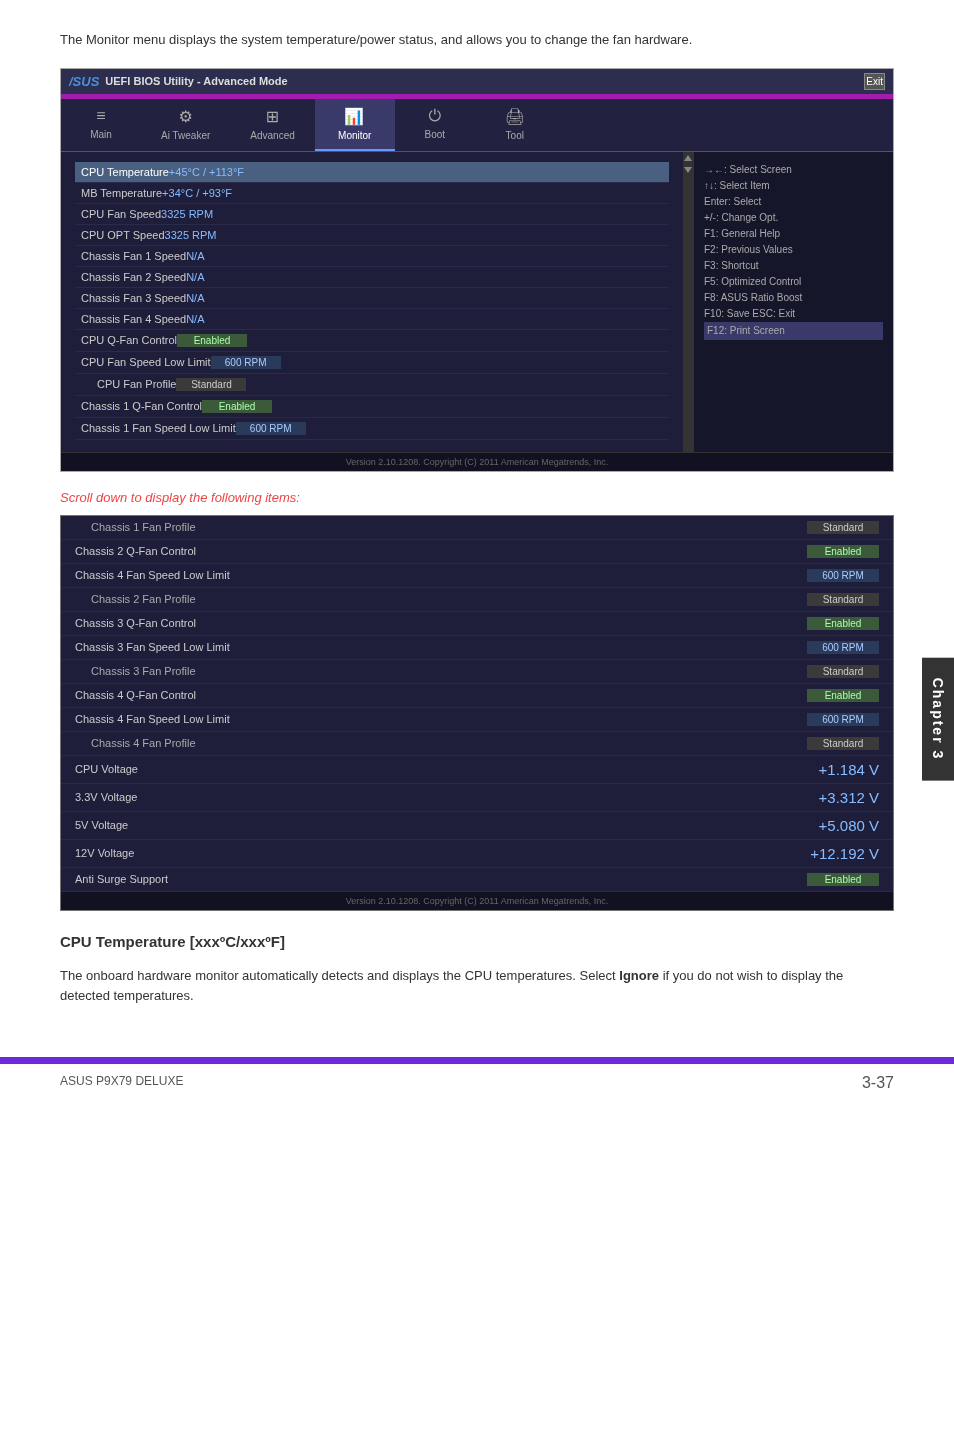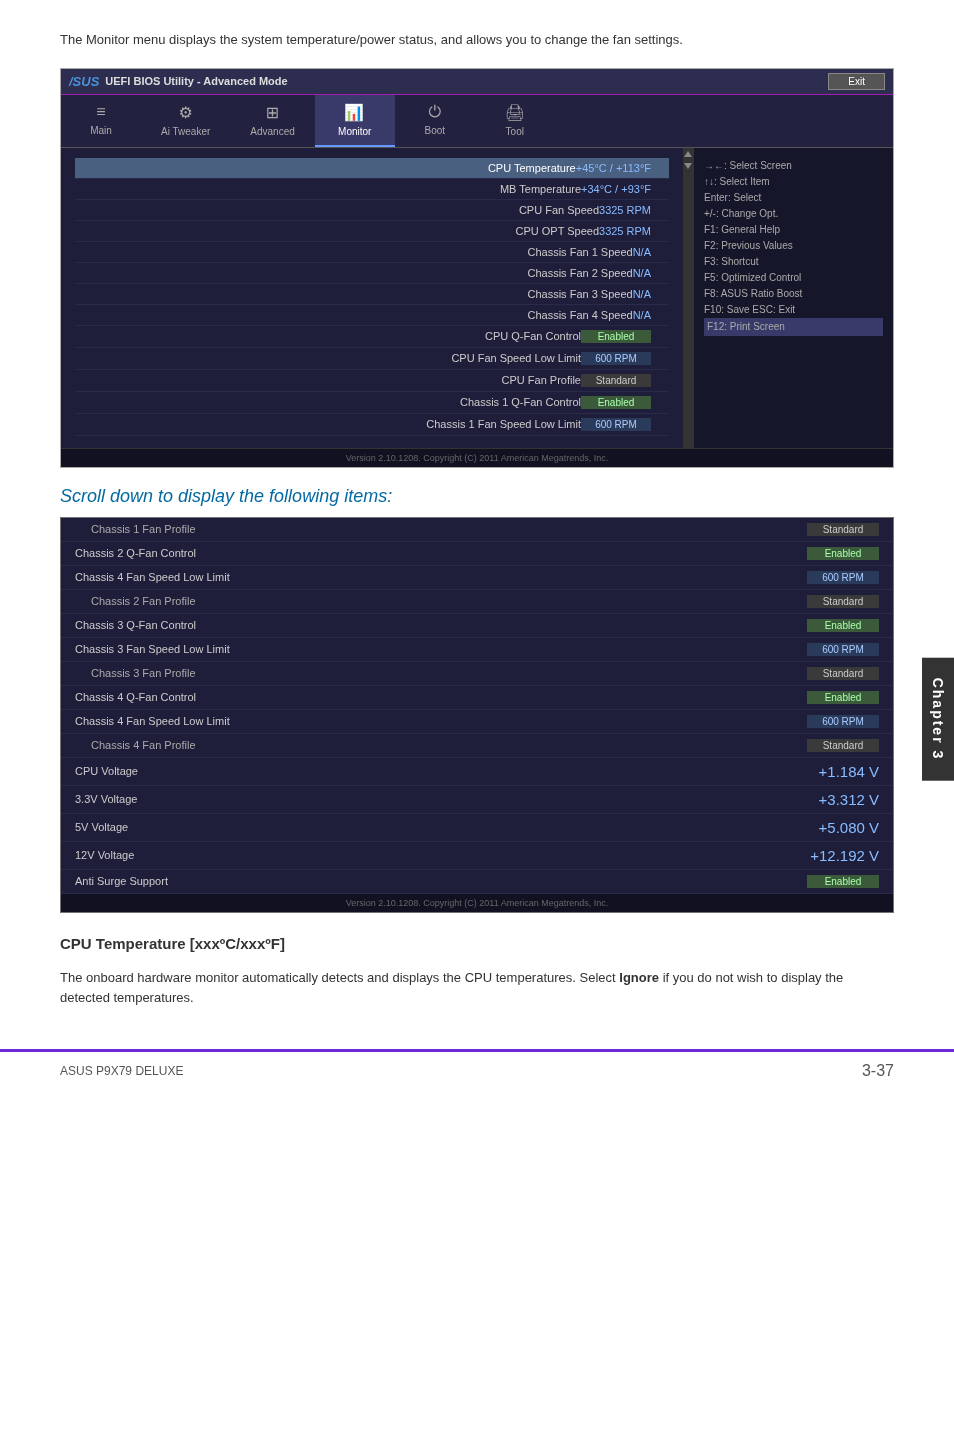--- a/index.html
+++ b/index.html
@@ -37,21 +37,21 @@
       font-size: 11px;
       margin-bottom: 18px;
     }
 
     .bios-titlebar {
       background: #2d2d50;
       display: flex;
       align-items: center;
       justify-content: space-between;
       padding: 4px 8px;
-      border-bottom: 1px solid #a21caf;
+      border-bottom: 5px solid #a21caf;
     }
 
     .bios-titlebar-left {
       display: flex;
       align-items: center;
       gap: 6px;
       color: #ddd;
       font-size: 11px;
       font-weight: bold;
     }
@@ -59,21 +59,21 @@
     .asus-logo {
       color: #4a90d9;
       font-weight: bold;
       font-size: 13px;
       font-style: italic;
     }
 
     .bios-exit-btn {
       background: #555;
       color: #fff;
-      padding: 2px 19px;
+      padding: 2px 1px;
       font-size: 10px;
       cursor: pointer;
       border: 1px solid #888;
     }
 
     .bios-nav {
       display: flex;
       background: #222240;
       border-bottom: 1px solid #555;
     }
@@ -115,23 +115,23 @@
       width: 200px;
       background: #16162a;
       padding: 10px;
       font-size: 10px;
       color: #aaa;
       border-left: 1px solid #333;
     }
 
     .bios-row {
       display: flex;
-      justify-content: flex-end;
+      justify-content: flex-start;
       align-items: center;
-      padding: 4px 18px;
+      padding: 4px 6px;
       border-bottom: 1px solid #2a2a4a;
       font-size: 11px;
     }
 
     .bios-row.highlighted {
       background: #4a6080;
       color: #fff;
     }
 
     .bios-row-label {
@@ -204,22 +204,22 @@
     }
 
     .sidebar-key {
       color: #aaa;
       font-size: 10px;
       line-height: 1.6;
     }
 
     
     .scroll-label {
-      font-size: 18px;
-      color: #0369a1;
+      font-size: 13px;
+      color: #ef4444;
       margin-bottom: 10px;
       font-style: italic;
     }
 
     
     .bios-window-2 {
       border: 1px solid #737373;
       background: #1e1e3a;
       margin-bottom: 22px;
     }
@@ -316,42 +316,42 @@
       padding: 20px 8px;
       font-size: 14px;
       font-weight: bold;
       letter-spacing: 2px;
     }
 
     
     .page-footer {
       display: flex;
       justify-content: space-between;
-      align-items: center;
       padding: 10px 60px;
-      border-top: 3px solid #6d28d9;
+      border-top: 7px solid #6d28d9;
+      margin-top: 10px;
     }
 
     .footer-brand {
       font-size: 12px;
       color: #555;
     }
 
     .footer-page {
       font-size: 16px;
       color: #555;
     }
   </style>
 </head>
 <body>
 
 <div class="page-content">
 
 
-  <p class="intro-text">The Monitor menu displays the system temperature/power status, and allows you to change the fan settings.</p>
+  <p class="intro-text">The Monitor menu displays the system temperature/power status, and allows you to change the fan hardware.</p>
 
   <div class="bios-window">
 
     <div class="bios-titlebar">
       <div class="bios-titlebar-left">
         <span class="asus-logo">/SUS</span>
         <span>UEFI BIOS Utility - Advanced Mode</span>
       </div>
       <div class="bios-exit-btn">Exit</div>
     </div>

